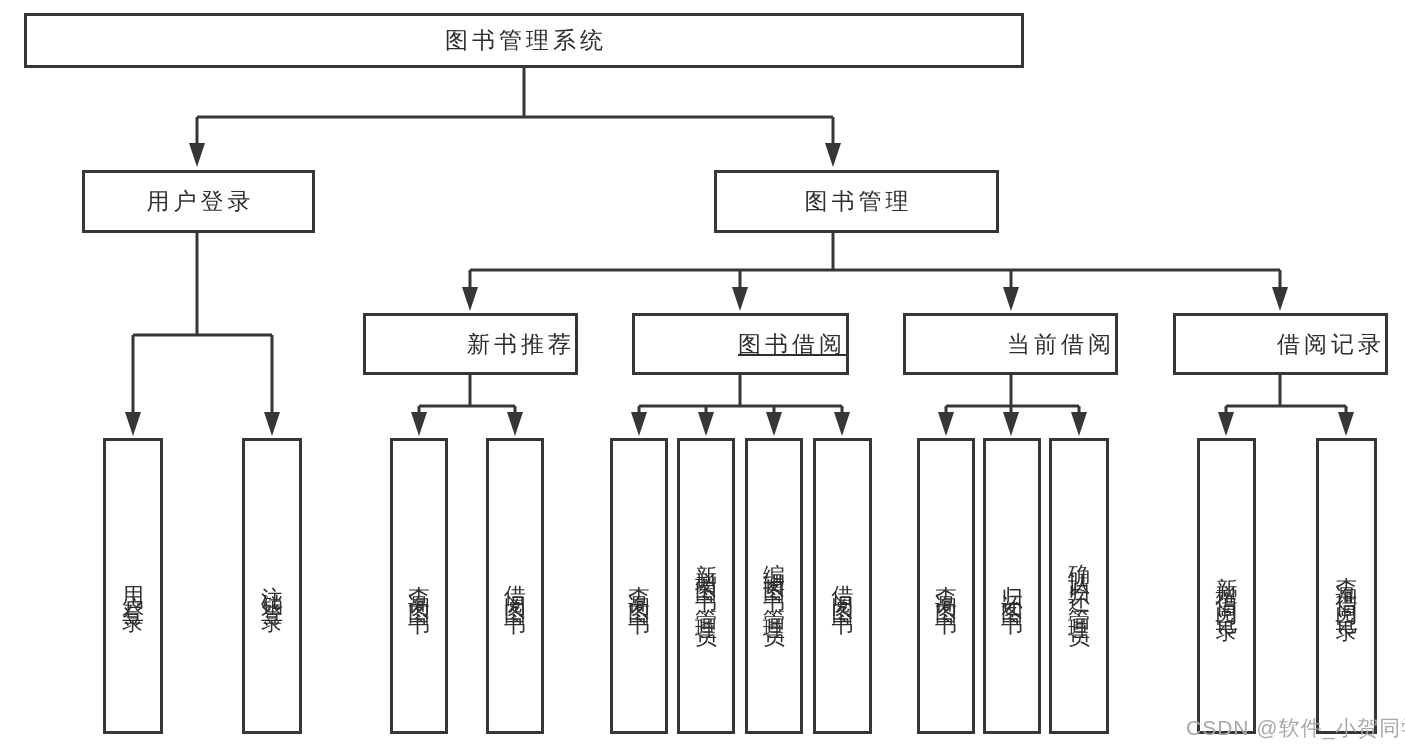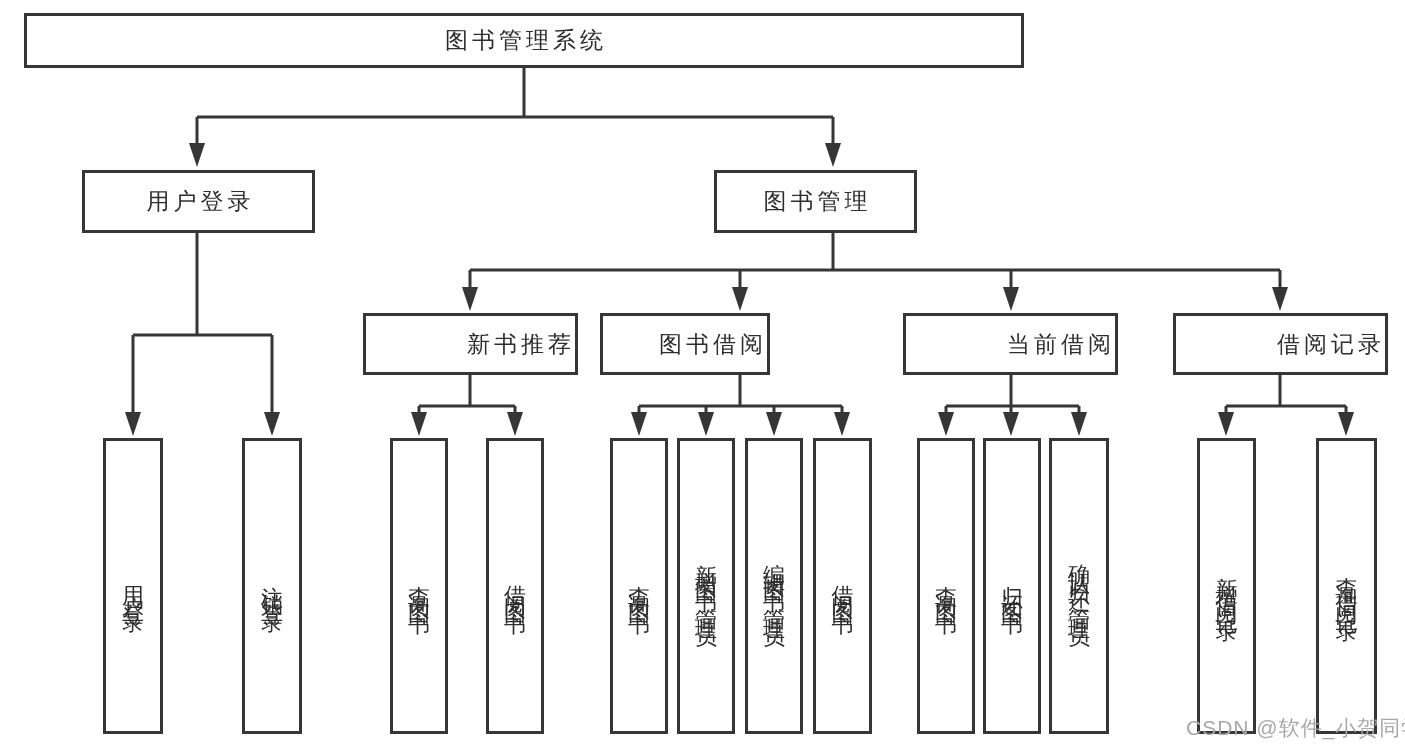--- a/index.html
+++ b/index.html
@@ -98,28 +98,28 @@
     </g>
   </svg>
 
   <div class="box hbox root">
     <span>图书管理系统</span>
   </div>
 
   <div class="box hbox l2" style="left:82px;width:233px;">
     <span>用户登录</span>
   </div>
-  <div class="box hbox l2" style="left:714px;width:203px;">
+  <div class="box hbox l2" style="left:714px;width:285px;">
     <span>图书管理</span>
   </div>
 
   <div class="box hbox l3" style="left:363px;width:215px;">
     <span>新书推荐</span>
   </div>
-  <div class="box hbox l3" style="left:600px;width:170px;">
+  <div class="box hbox l3" style="left:632px;width:217px;text-decoration:underline;">
     <span>图书借阅</span>
   </div>
   <div class="box hbox l3" style="left:903px;width:215px;">
     <span>当前借阅</span>
   </div>
   <div class="box hbox l3" style="left:1173px;width:215px;">
     <span>借阅记录</span>
   </div>
 
   <div class="box leaf" style="left:103px;width:60px;">

